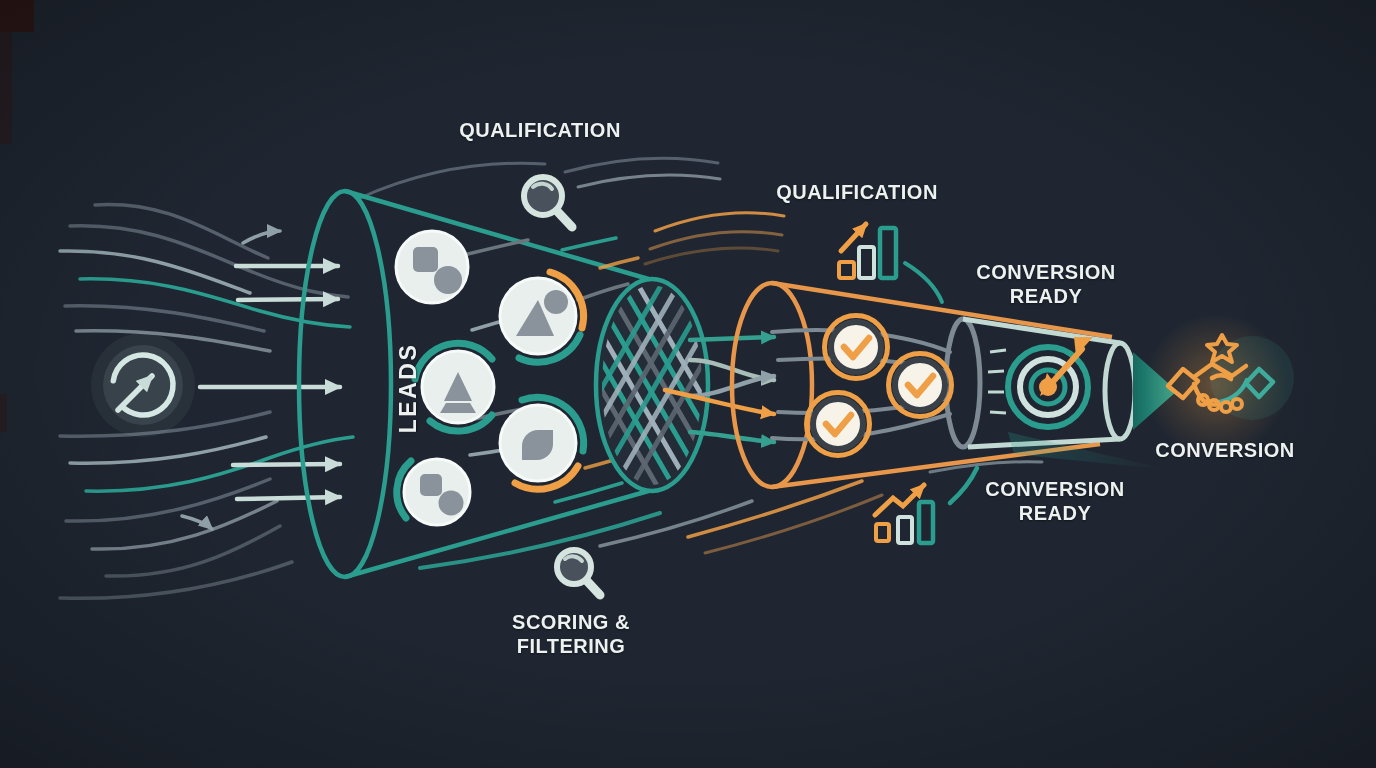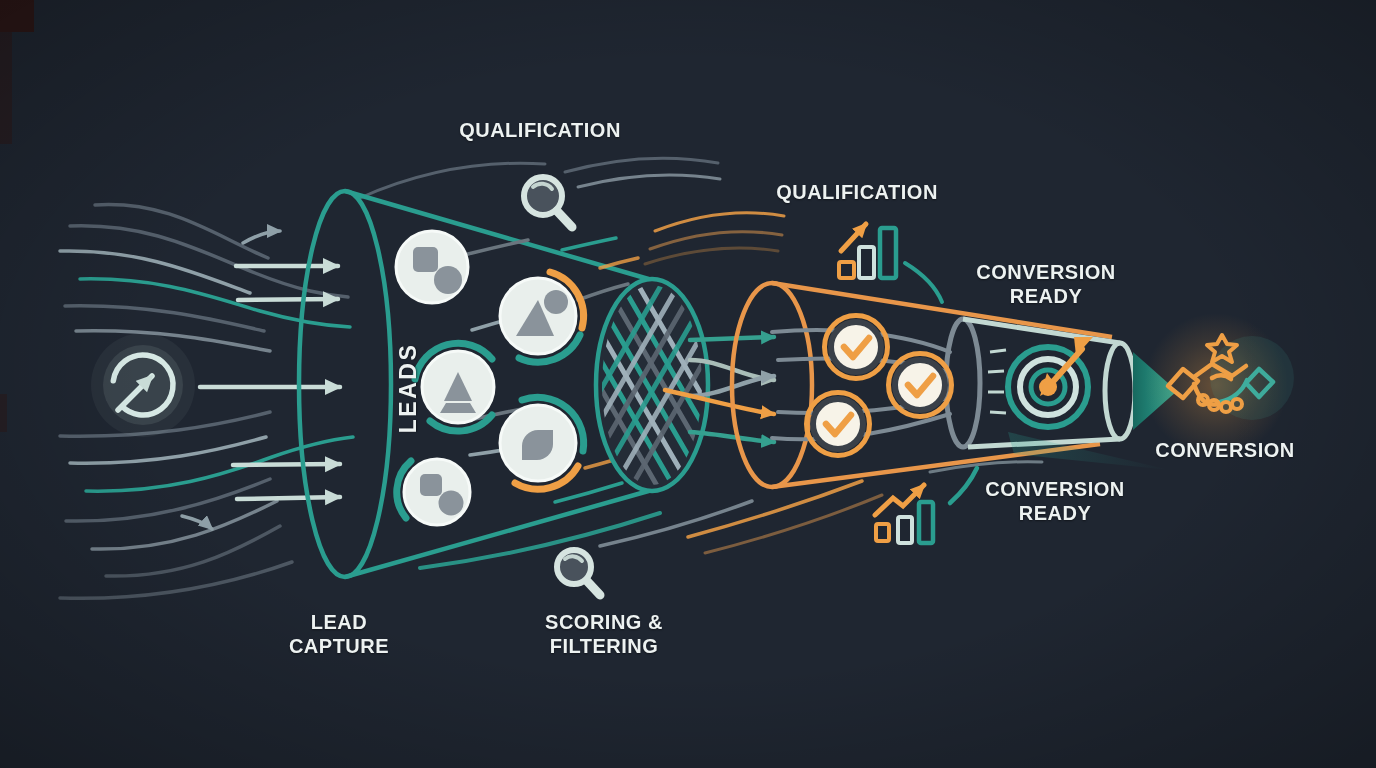--- a/index.html
+++ b/index.html
@@ -303,19 +303,17 @@
 
   <rect x="0" y="0" width="1376" height="768" fill="url(#vignette)"></rect>
 </svg>
 
 <div class="lbl" style="left:540px;top:131px">QUALIFICATION</div>
 <div class="lbl" style="left:857px;top:193px">QUALIFICATION</div>
 <div class="lbl" style="left:1046px;top:285px">CONVERSION
 READY</div>
 <div class="lbl" style="left:1055px;top:502px">CONVERSION
 READY</div>
-<div class="lbl" style="left:339px;top:635px">LEAD
-CAPTURE</div>
-<div class="lbl" style="left:604px;top:635px">SCORING &amp;
+<div class="lbl" style="left:571px;top:635px">SCORING &amp;
 FILTERING</div>
 <div class="lbl" style="left:1225px;top:451px">CONVERSION</div>
 <div class="lbl lbl-leads" style="left:409px;top:388px">LEADS</div>
 </div>
 
 </body></html>

